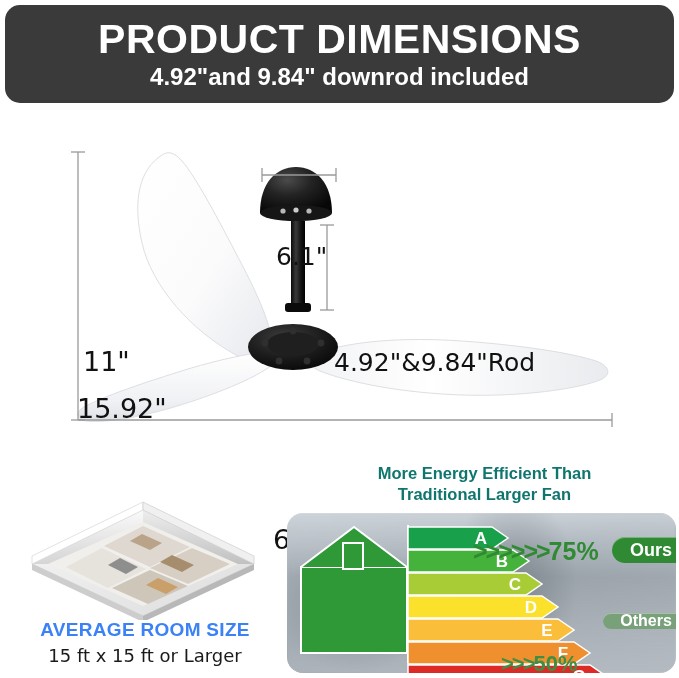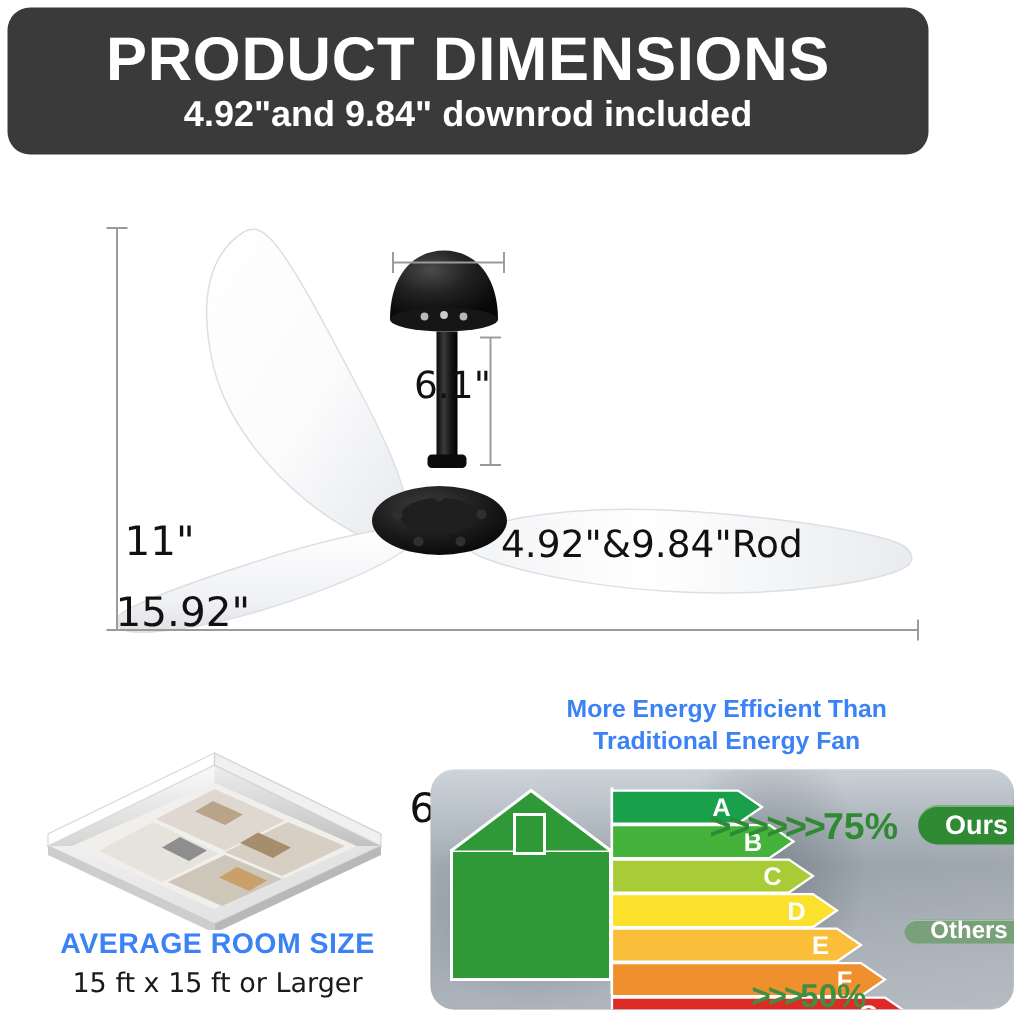--- a/index.html
+++ b/index.html
@@ -15,21 +15,21 @@
     overflow: hidden;
     font-family: "Liberation Sans", sans-serif;
     color: #1a1a1a;
   }
 
   
   .header-banner {
     position: absolute;
     left: 5px;
     top: 5px;
-    width: 614px;
+    width: 669px;
     height: 98px;
     background: #3a3a3a;
     border-radius: 15px;
     box-sizing: border-box;
     display: flex;
     flex-direction: column;
     align-items: center;
     justify-content: center;
     padding-top: 2px;
   }
@@ -107,21 +107,21 @@
   
   .energy-head {
     position: absolute;
     left: 290px;
     top: 463px;
     width: 389px;
     text-align: center;
     font-size: 16.5px;
     font-weight: bold;
     line-height: 1.25;
-    color: #3b82f6;
+    color: #0f766e;
     font-family: "Liberation Sans", sans-serif;
   }
   .energy-panel {
     position: absolute;
     left: 287px;
     top: 513px;
     width: 389px;
     height: 160px;
     border-radius: 16px;
     overflow: hidden;
@@ -324,21 +324,21 @@
     <polygon points="10,64 10,56 121,2 121,10" fill="#ffffff" stroke="#dadada" stroke-width="0.8"></polygon>
     <polygon points="232,64 232,56 121,2 121,10" fill="#f0f0f0" stroke="#d2d2d2" stroke-width="0.8"></polygon>
   </svg>
 
   <div class="room-title">AVERAGE ROOM SIZE</div>
   <div class="room-sub">15 ft x 15 ft or Larger</div>
 </div>
 
 <div class="energy-head">
   <div>More Energy Efficient Than</div>
-  <div>Traditional Energy Fan</div>
+  <div>Traditional Larger Fan</div>
 </div>
 
 <div class="energy-panel">
   <div class="bg-blur"></div>
 
   <svg class="energy-svg" width="389" height="160" viewBox="0 0 389 160">
 
     <path d="M 14,140 L 14,54 L 58,54 L 58,34 L 76,34 L 76,54 L 120,54
              L 120,140 Z" fill="#2e9936" stroke="#ffffff" stroke-width="2"></path>
     <path d="M 14,54 L 67,14 L 120,54" fill="#2e9936" stroke="#ffffff" stroke-width="2"></path>

